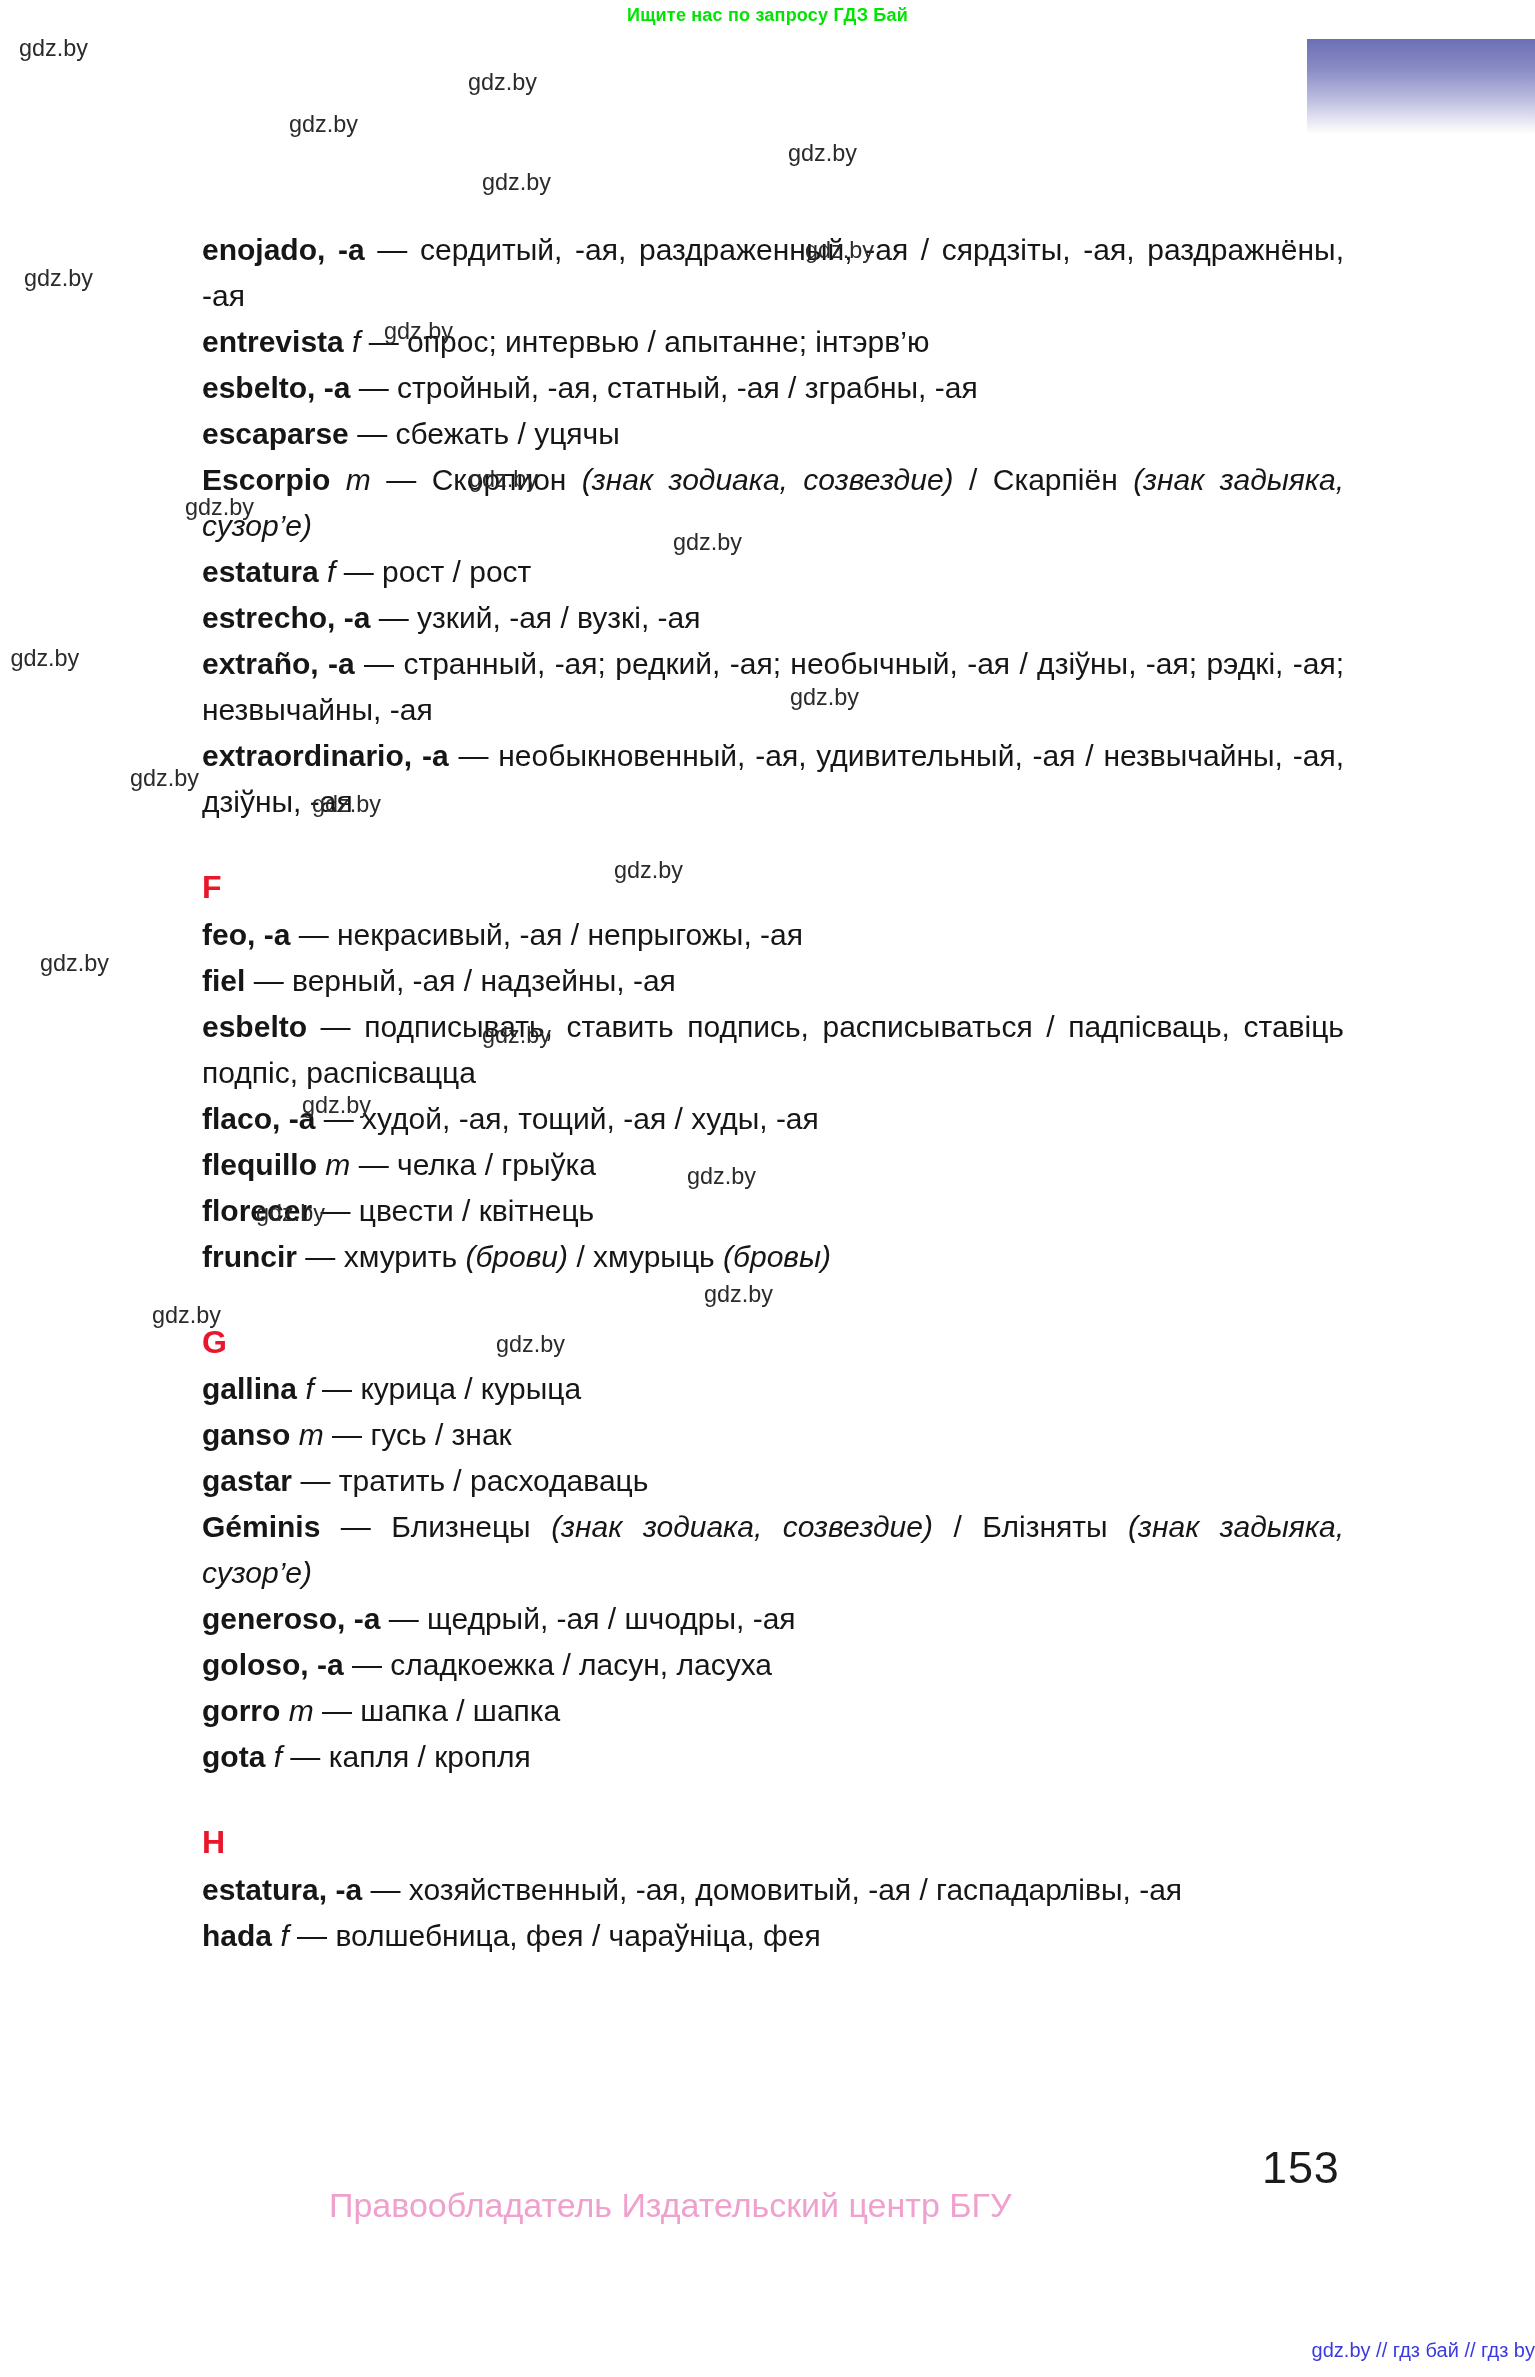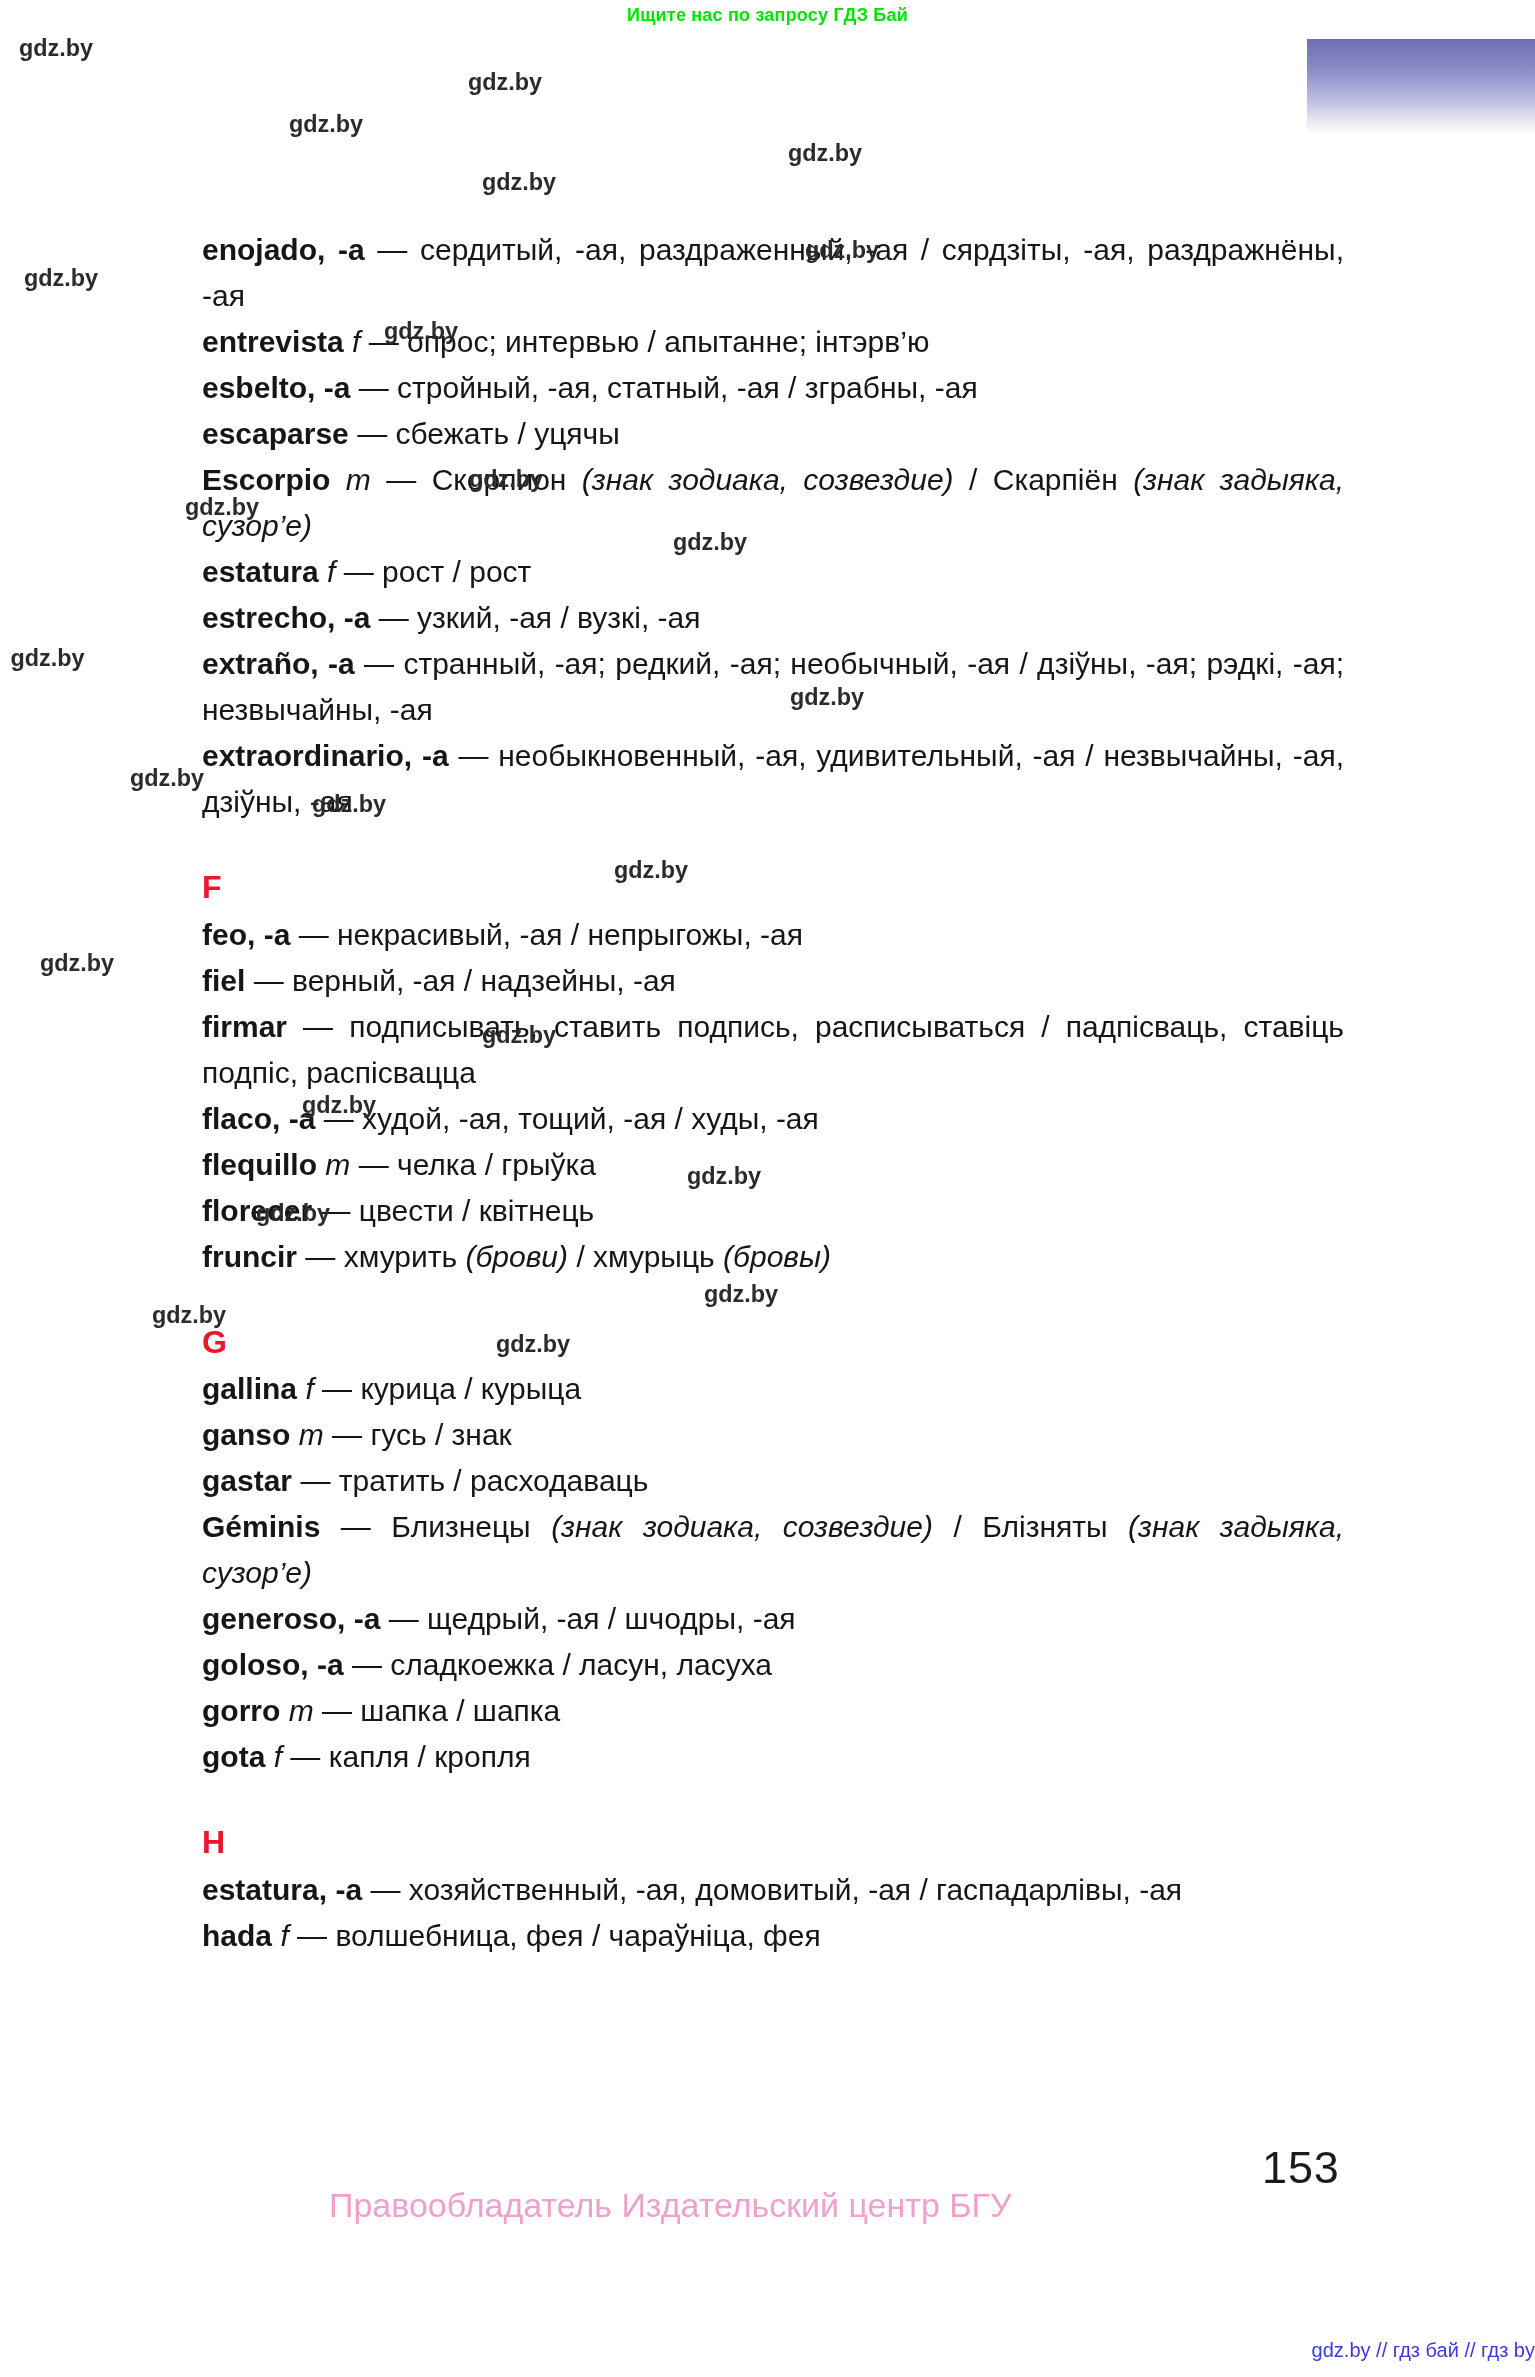--- a/index.html
+++ b/index.html
@@ -75,21 +75,20 @@
   .gap-after-letter { height: 1.7px; }
 
   
   .wm {
     position: absolute;
     font-family: "Liberation Sans", sans-serif;
     font-size: 23.4px;
     color: #2b2b2b;
     white-space: nowrap;
     pointer-events: none;
-    font-weight: bold;
   }
 
   
   #page-number {
     position: absolute;
     left: 1242px;
     top: 2142px;
     font-size: 45px;
     color: #1b1b1b;
     letter-spacing: 0.9px;
@@ -144,21 +143,21 @@
     <p class="entry"><span class="hw">extraordinario, -a</span><span class="dash"> — </span><span>необыкновенный, -ая, удивительный, -ая / незвычайны, -ая, дзіўны, -ая</span></p>
 
     <div class="gap-before-letter"></div>
     <p class="section-letter">F</p>
     <div class="gap-after-letter"></div>
 
     <p class="entry"><span class="hw">feo, -a</span><span class="dash"> — </span><span>некрасивый, -ая / непрыгожы, -ая</span></p>
 
     <p class="entry"><span class="hw">fiel</span><span class="dash"> — </span><span>верный, -ая / надзейны, -ая</span></p>
 
-    <p class="entry"><span class="hw">firmar</span><span class="dash"> — </span><span>подписывать, ставить подпись, расписываться / падпісваць, ставіць подпіс, распісвацца</span></p>
+    <p class="entry"><span class="hw">esbelto</span><span class="dash"> — </span><span>подписывать, ставить подпись, расписываться / падпісваць, ставіць подпіс, распісвацца</span></p>
 
     <p class="entry"><span class="hw">flaco, -a</span><span class="dash"> — </span><span>худой, -ая, тощий, -ая / худы, -ая</span></p>
 
     <p class="entry"><span class="hw">flequillo</span> <span class="gen">m</span><span class="dash"> — </span><span>челка / грыўка</span></p>
 
     <p class="entry"><span class="hw">florecer</span><span class="dash"> — </span><span>цвести / квітнець</span></p>
 
     <p class="entry"><span class="hw">fruncir</span><span class="dash"> — </span><span>хмурить <span class="it">(брови)</span> / хмурыць <span class="it">(бровы)</span></span></p>
 
     <div class="gap-before-letter"></div>

